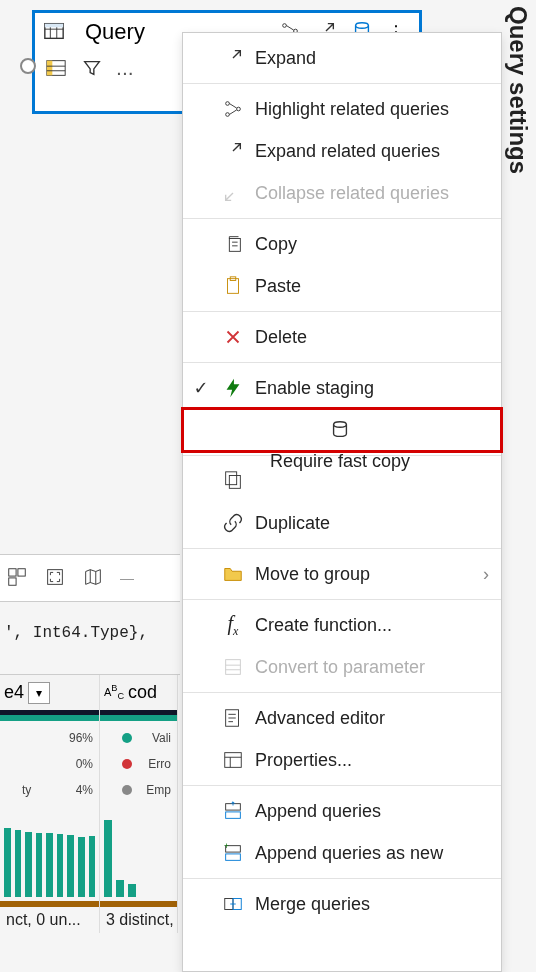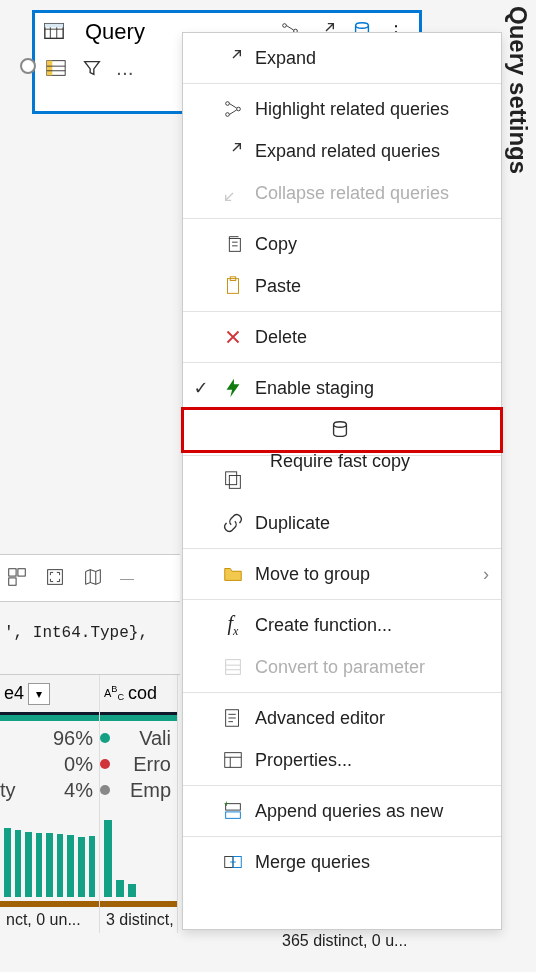--- a/index.html
+++ b/index.html
@@ -162,39 +162,39 @@
     }
     .col-a { width: 100px; }
     .col-b { width: 78px; }
     .col-head {
       display: flex;
       align-items: center;
       height: 40px;
       gap: 4px;
       padding: 0 4px;
       background: #f3f3f3;
-      border-bottom: 3px solid #0f172a;
+      border-bottom: 5px solid #0f172a;
     }
     .col-head .dd {
       border: 1px solid #999;
       width: 22px;
       height: 22px;
       display: flex;
       align-items: center;
       justify-content: center;
       background: #fff;
       font-size: 12px;
     }
     .qual-bar {
       height: 6px;
       background: #14a085;
     }
     .stats {
-      padding: 4px 6px 8px 0;
-      font-size: 20px;
+      padding: 4px 6px 8px 22px;
+      font-size: 12px;
       color: #444;
     }
     .stat-row {
       display: flex;
       justify-content: space-between;
       align-items: center;
       gap: 6px;
       height: 26px;
     }
     .stat-row .dot {
@@ -448,20 +448,31 @@
     <span class="icon-col">
         <svg class="ic" viewBox="0 0 24 24">
           <rect x="3" y="4" width="18" height="16" fill="none" stroke="#333"></rect>
           <line x1="3" y1="9" x2="21" y2="9" stroke="#333"></line>
           <line x1="9" y1="9" x2="9" y2="20" stroke="#333"></line>
         </svg>
       </span>
     <span class="label">Properties...</span>
   </div>
   <div class="menu-sep"></div>
+  <div class="menu-item">
+    <span class="check-col"></span>
+    <span class="icon-col">
+        <svg class="ic" viewBox="0 0 24 24">
+          <rect x="4" y="4" width="16" height="7" fill="none" stroke="#333"></rect>
+          <rect x="4" y="13" width="16" height="7" fill="none" stroke="#0078d4"></rect>
+          <path d="M12 2v4M10 4l2-2 2 2" stroke="#0078d4" fill="none"></path>
+        </svg>
+      </span>
+    <span class="label">Append queries</span>
+  </div>
   <div class="menu-item">
     <span class="check-col"></span>
     <span class="icon-col">
         <svg class="ic" viewBox="0 0 24 24">
           <rect x="4" y="4" width="16" height="7" fill="none" stroke="#333"></rect>
           <rect x="4" y="13" width="16" height="7" fill="none" stroke="#0078d4"></rect>
           <text x="2" y="8" font-size="10" fill="#107c10">+</text>
         </svg>
       </span>
     <span class="label">Append queries as new</span>

